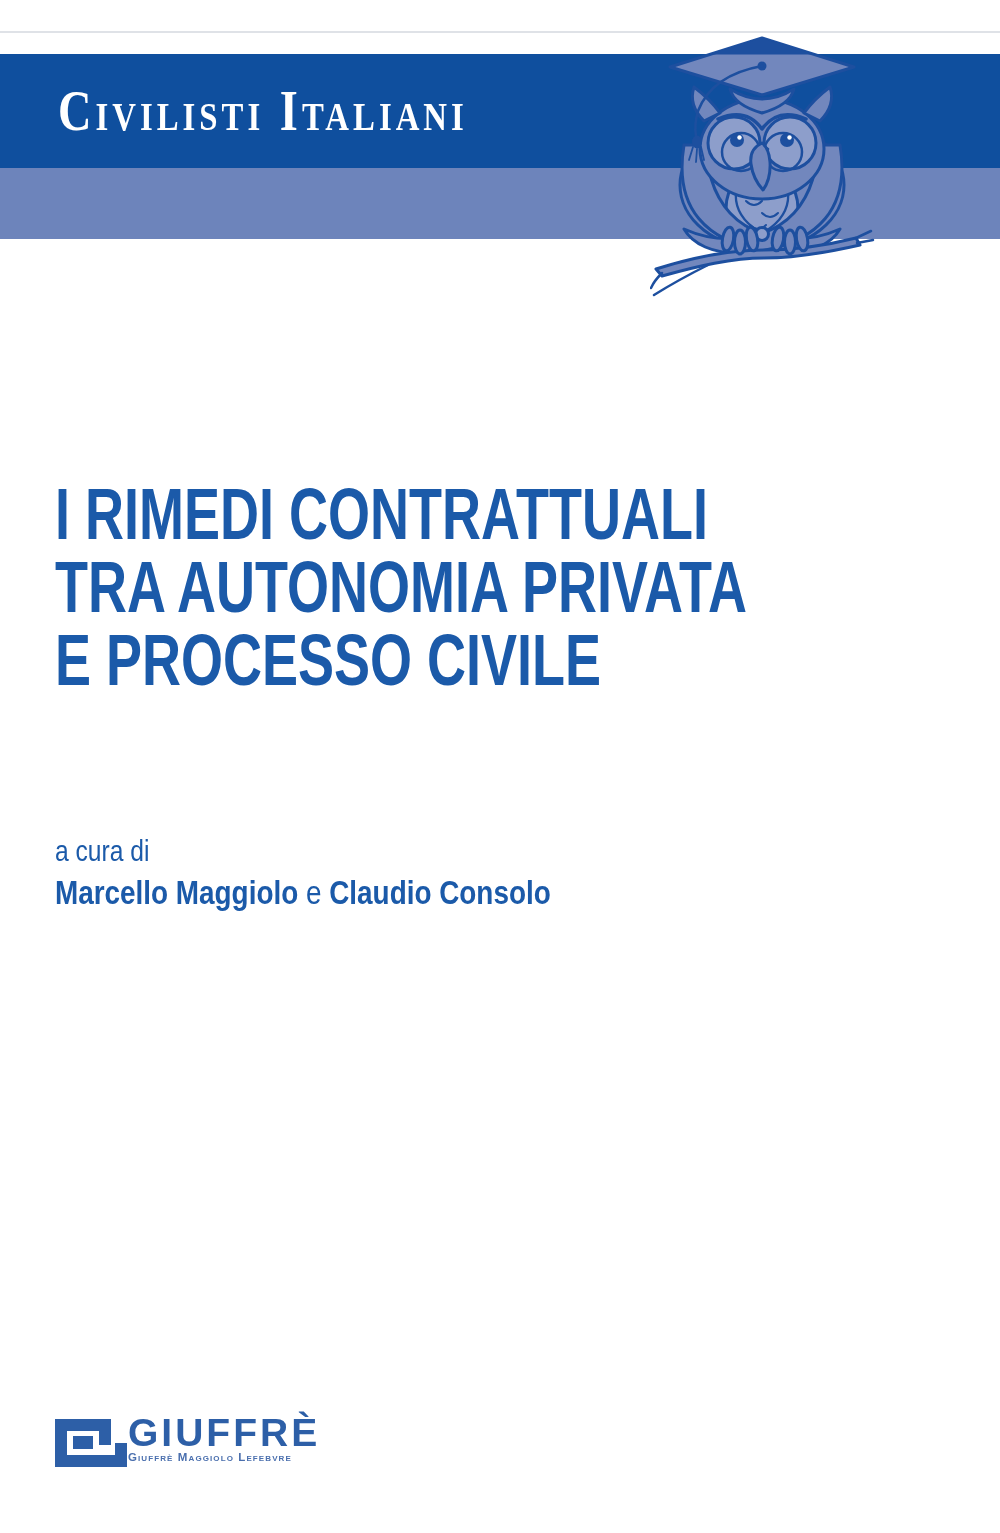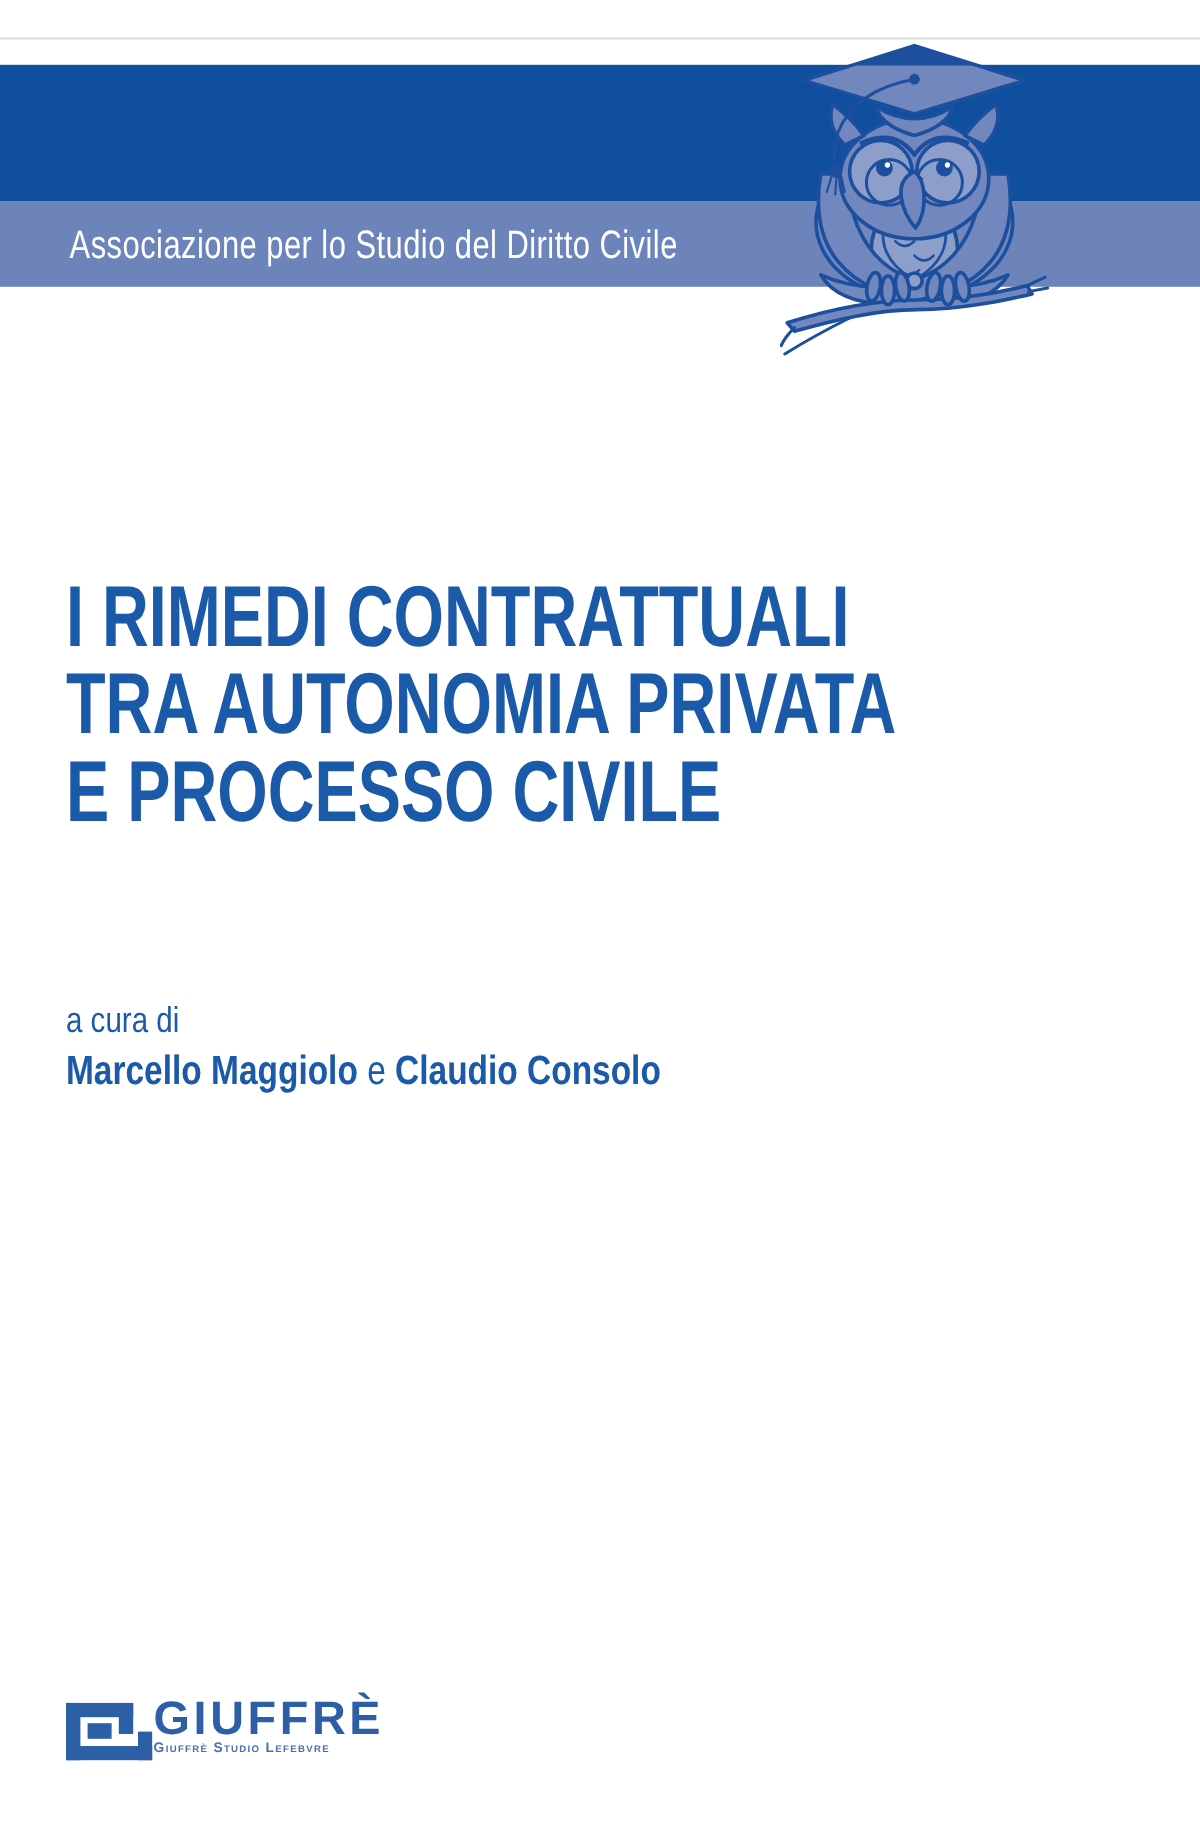--- a/index.html
+++ b/index.html
@@ -86,24 +86,24 @@
 </head>
 <body>
 
 <div class="cover">
 
   <div class="top-rule"></div>
 
   <div class="band band-dark"></div>
   <div class="band band-light"></div>
 
+  <div class="brand-wrap">
+    <span class="brand-text">Civilisti Italiani</span>
+  </div>
 
-  <div class="subtitle-wrap">
-    <span class="subtitle-text">Associazione per lo Studio del Diritto Civile</span>
-  </div>
 
   <svg class="owl" viewBox="0 0 230 265" aria-hidden="true">
     <defs>
       <clipPath id="capclip">
           <rect x="0" y="0" width="230" height="21.5"></rect>
         </clipPath>
     </defs>
 
     <ellipse class="o-f" cx="112" cy="152" rx="82" ry="64"></ellipse>
 
@@ -171,17 +171,17 @@
     <svg class="pub-mark" viewBox="0 0 72 48" aria-hidden="true">
       <rect class="g-m" x="0" y="0" width="12" height="48"></rect>
       <rect class="g-m" x="0" y="0" width="56" height="12"></rect>
       <rect class="g-m" x="44" y="0" width="12" height="26"></rect>
       <rect class="g-m" x="0" y="36" width="72" height="12"></rect>
       <rect class="g-m" x="60" y="24" width="12" height="24"></rect>
       <rect class="g-m" x="18" y="17" width="20" height="13"></rect>
     </svg>
     <div class="pub-text">
       <div class="pub-name">GIUFFRÈ</div>
-      <div class="pub-tagline">Giuffrè Studio Lefebvre</div>
+      <div class="pub-tagline">Giuffrè Maggiolo Lefebvre</div>
     </div>
   </div>
 
 </div>
 
 </body></html>

